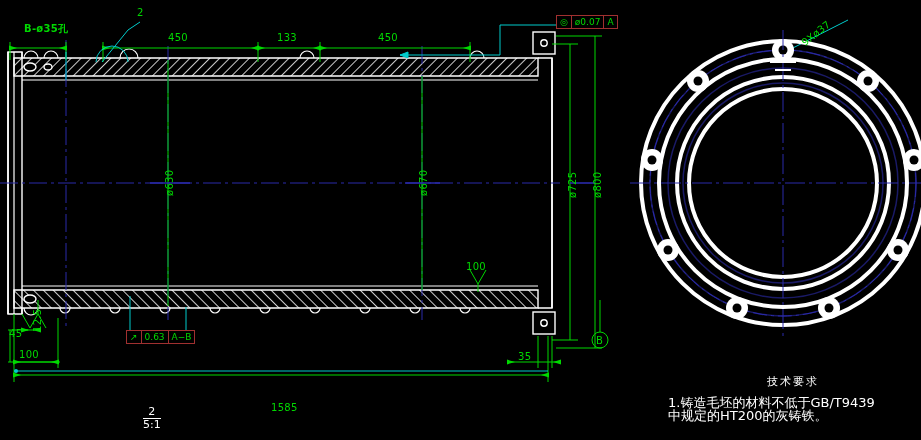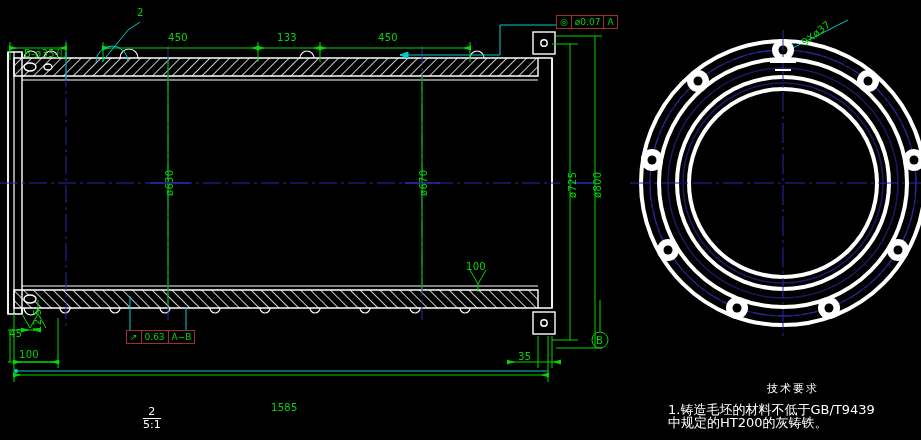--- a/index.html
+++ b/index.html
@@ -43,21 +43,20 @@
     padding: 0 3px;
     color: #00d800;
     font-size: 9px;
     border-right: 1px solid #a03030;
   }
   .gdt > div:last-child { border-right: none; }
   .tech-block {
     position: absolute;
     color: #ffffff;
     font-family: "DejaVu Sans", sans-serif;
-    margin-top: 7px;
   }
   .tech-title {
     font-size: 11px;
     text-align: center;
     letter-spacing: 2px;
     margin-bottom: 7px;
   }
   .tech-line {
     font-size: 13px;
     line-height: 13px;
@@ -293,21 +292,21 @@
 
       <path d="M770,62 L796,62" stroke="#ffffff" stroke-width="2"></path>
       <path d="M775,70 L791,70" stroke="#ffffff" stroke-width="2"></path>
     </g>
   </svg>
 
   <div class="lbl" style="left:168px; top:33px;">450</div>
   <div class="lbl" style="left:277px; top:33px;">133</div>
   <div class="lbl" style="left:378px; top:33px;">450</div>
 
-  <div class="lbl" style="left:24px; top:49px;">B-ø35孔</div>
+  <div class="lbl" style="left:24px; top:24px;font-weight:bold;">B-ø35孔</div>
 
   <div class="lbl" style="left:137px; top:8px;">2</div>
 
   <div class="lbl rot90" style="left:165px; top:196px;">ø630</div>
   <div class="lbl rot90" style="left:419px; top:196px;">ø670</div>
   <div class="lbl rot90" style="left:568px; top:198px;">ø725</div>
   <div class="lbl rot90" style="left:593px; top:198px;">ø800</div>
 
   <div class="lbl" style="left:271px; top:362px;margin-top:41px;">1585</div>
   <div class="lbl" style="left:9px; top:329px;">45</div>

